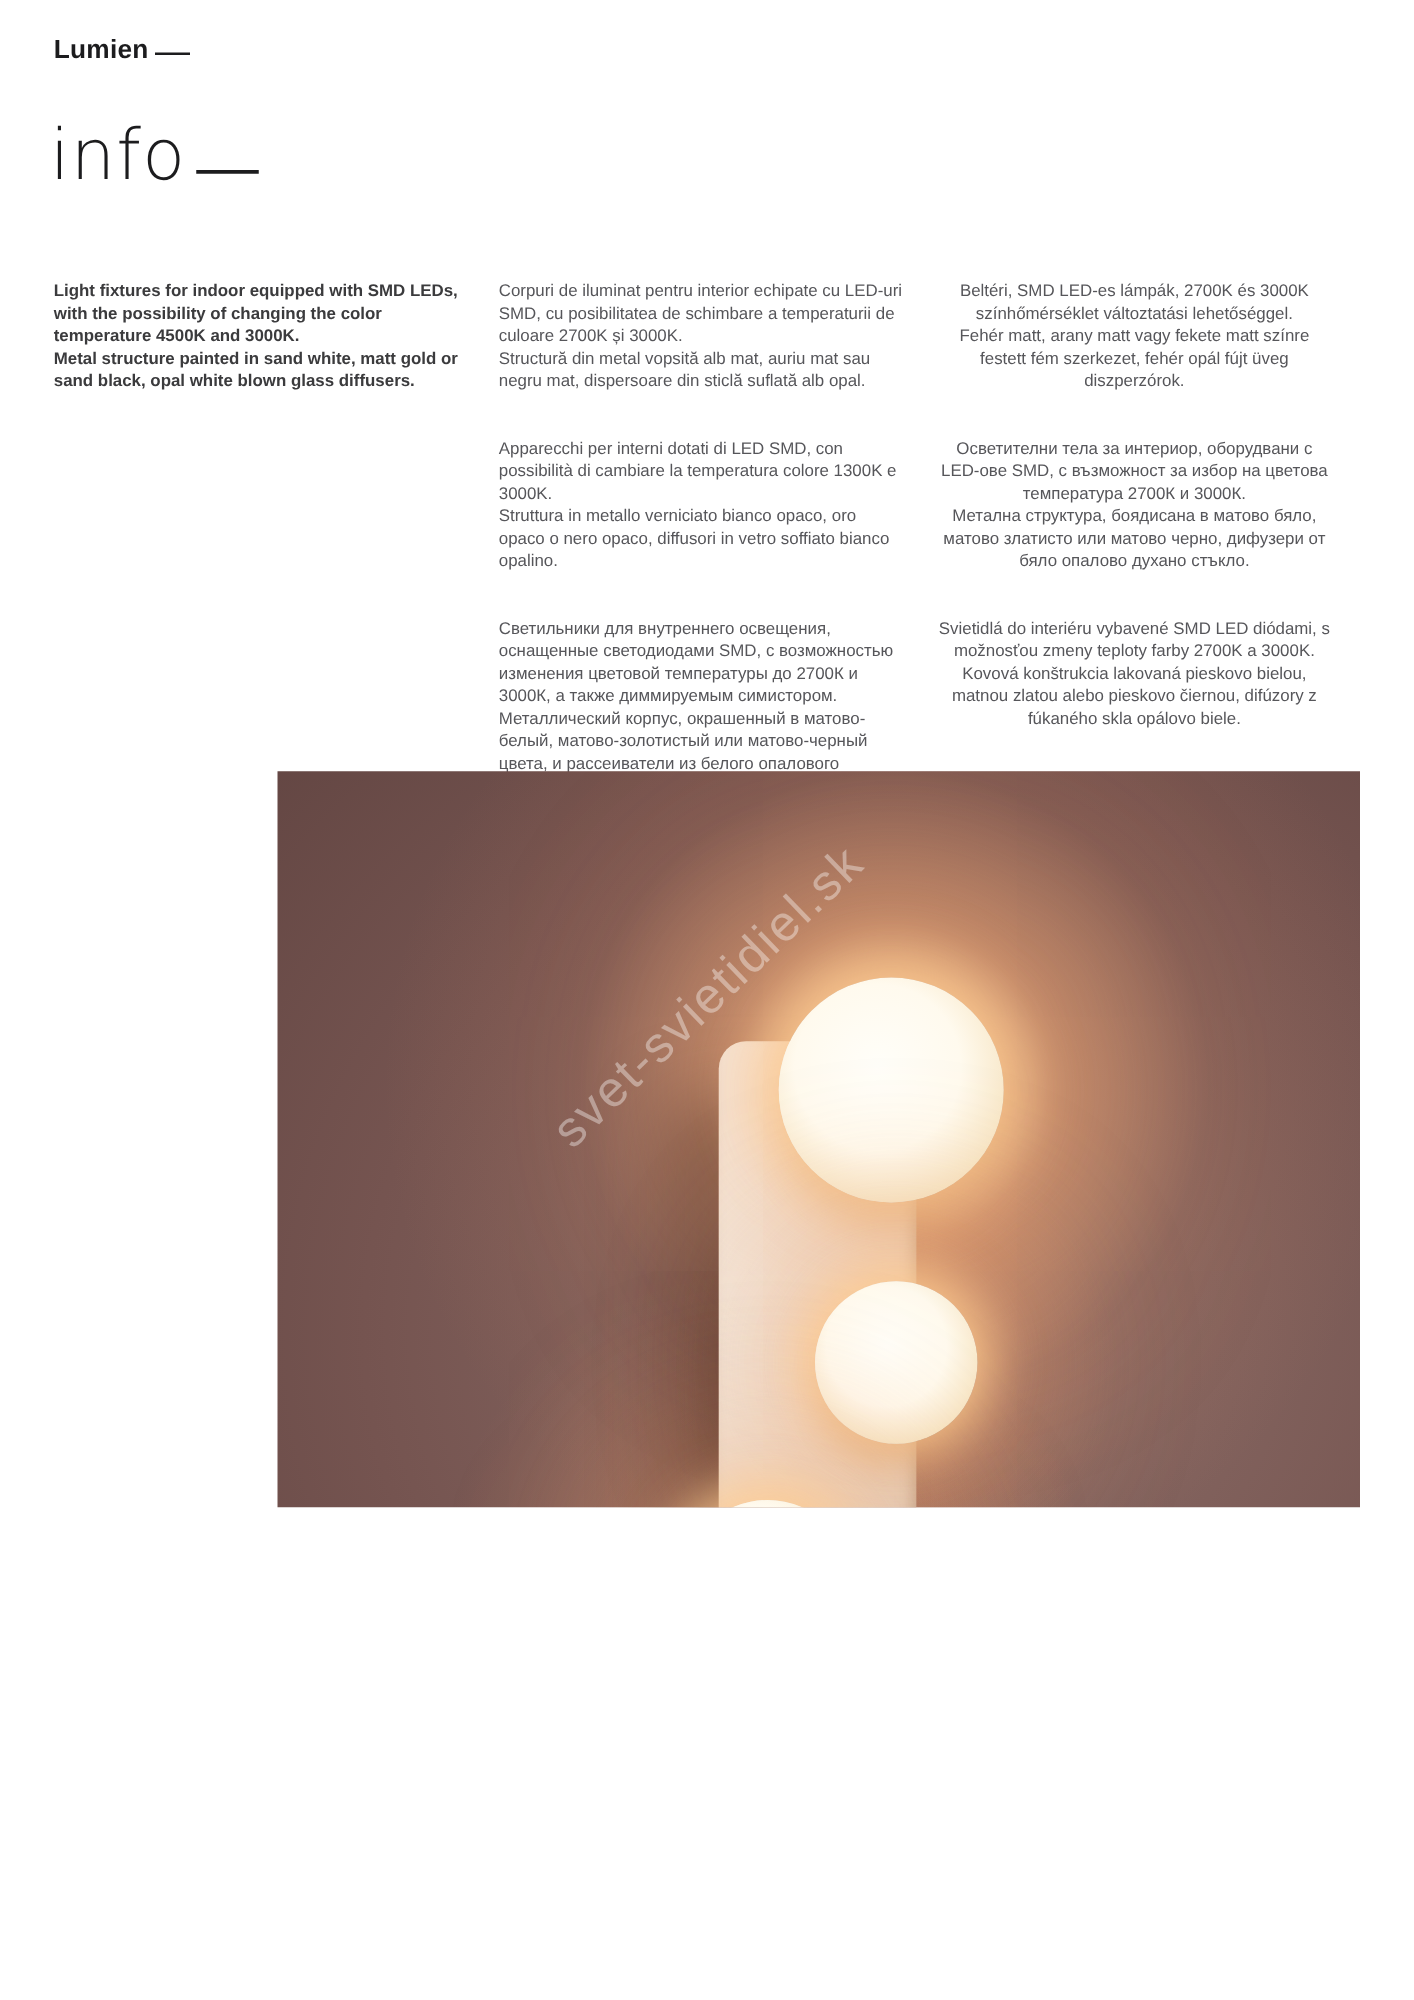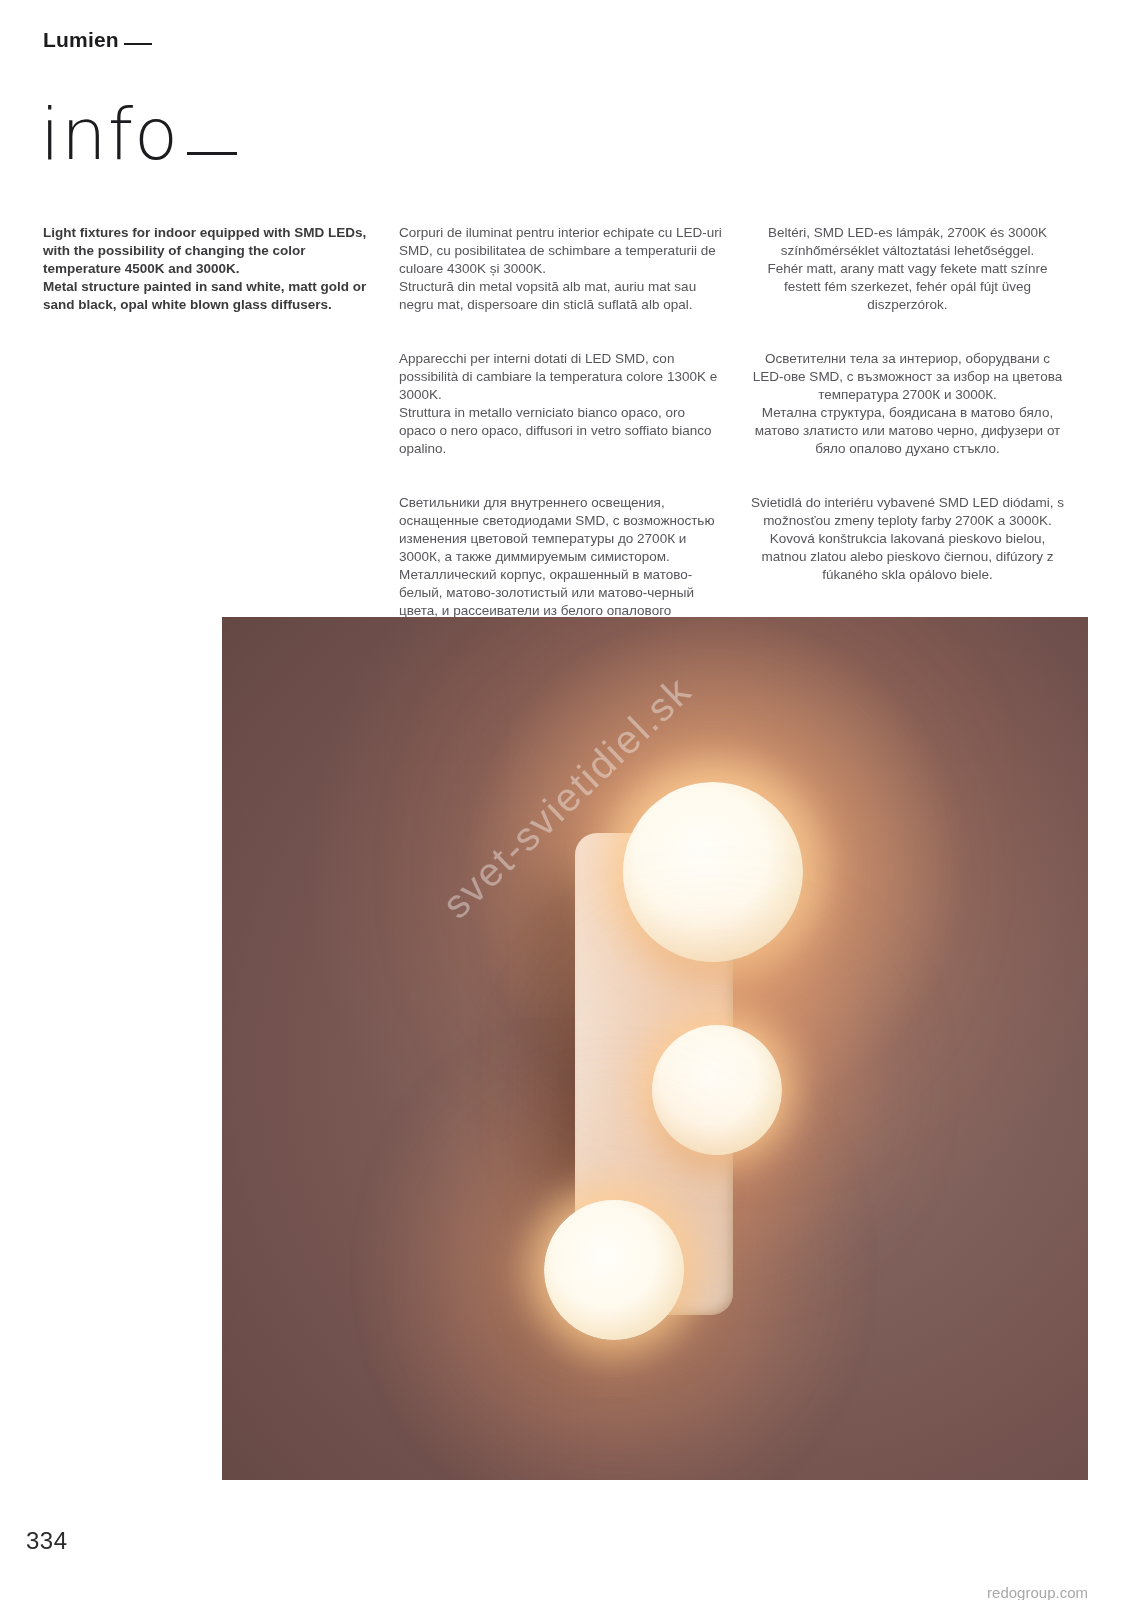--- a/index.html
+++ b/index.html
@@ -1,36 +1,36 @@
 <!DOCTYPE html>
 <html style="--ink: #1c1c1e; --text_bold: #3b3b3d; --text_gray: #56565a; --footer_gray: #a8a8a8; --wall_dark: #4e3534; --wall_mid: #755450; --wall_light: #8d6e68; --glow_core: rgba(255,216,168,0.95); --glow_warm: rgba(236,166,118,0.55); --halo: rgba(255,205,145,0.85); --halo_soft: rgba(240,160,110,0.35); --plate_light: #f7f1e9; --plate_dark: #ddd1c4; --sphere_core: #fffef9; --sphere_edge: #f6e3c0; --watermark_color: rgba(255,255,255,0.38);"><head>
 <meta charset="utf-8">
 <style>
   html,body { margin:0; padding:0; background:#ffffff; }
   .page {
     position:relative;
-    width:1131px; height:1600px;
+    width:1131px; height:1206px;
     background:#ffffff;
     font-family:"Liberation Sans","DejaVu Sans",sans-serif;
     overflow:hidden;
   }
 
   
   .brand {
     position:absolute; left:43px; top:28px;
     font-size:21px; font-weight:700; letter-spacing:0.2px;
     color:var(--ink);
   }
   .brand-dash {
     display:inline-block; width:28px; height:2.5px;
     background:var(--ink); margin-left:5px; vertical-align:2px;
   }
   .page-title {
     position:absolute; left:40px; top:92px;
-    font-size:72px; font-weight:200; letter-spacing:1px;
+    font-size:56px; font-weight:200; letter-spacing:1px;
     color:var(--ink);
     font-family:"DejaVu Sans","Liberation Sans",sans-serif;
     font-stretch:condensed;
   }
   .title-dash {
     display:inline-block; width:50px; height:3px;
     background:var(--ink); margin-left:8px; vertical-align:4px;
   }
 
   
@@ -124,21 +124,21 @@
   <div class="page-title">
     <span>info</span><span class="title-dash"></span>
   </div>
 
   <div class="cols">
     <div class="col col-en">
       <p>Light fixtures for indoor equipped with SMD LEDs, with the possibility of changing the color temperature 4500K and 3000K.
 Metal structure painted in sand white, matt gold or sand black, opal white blown glass diffusers.</p>
     </div>
     <div class="col col-2">
-      <p>Corpuri de iluminat pentru interior echipate cu LED-uri SMD, cu posibilitatea de schimbare a temperaturii de culoare 4300K și 3000K.
+      <p>Corpuri de iluminat pentru interior echipate cu LED-uri SMD, cu posibilitatea de schimbare a temperaturii de culoare 2700K și 3000K.
 Structură din metal vopsită alb mat, auriu mat sau negru mat, dispersoare din sticlă suflată alb opal.</p>
       <p>Apparecchi per interni dotati di LED SMD, con possibilità di cambiare la temperatura colore 1300K e 3000K.
 Struttura in metallo verniciato bianco opaco,  oro opaco o nero opaco, diffusori in vetro soffiato bianco opalino.</p>
       <p>Светильники для внутреннего освещения, оснащенные светодиодами SMD, с возможностью изменения цветовой температуры до 2700К и 3000К, а также диммируемым симистором.
 Металлический корпус, окрашенный в матово-белый, матово-золотистый или матово-черный цвета, и рассеиватели из белого опалового выдувного стекла.</p>
     </div>
     <div class="col col-3">
       <p>Beltéri, SMD LED-es lámpák, 2700K és 3000K színhőmérséklet változtatási lehetőséggel.
 Fehér matt, arany matt vagy fekete matt színre festett fém szerkezet, fehér opál fújt üveg diszperzórok.</p>
       <p>Осветителни тела за интериор, оборудвани с LED-ове SMD, с възможност за избор на цветова температура 2700К и 3000К.

